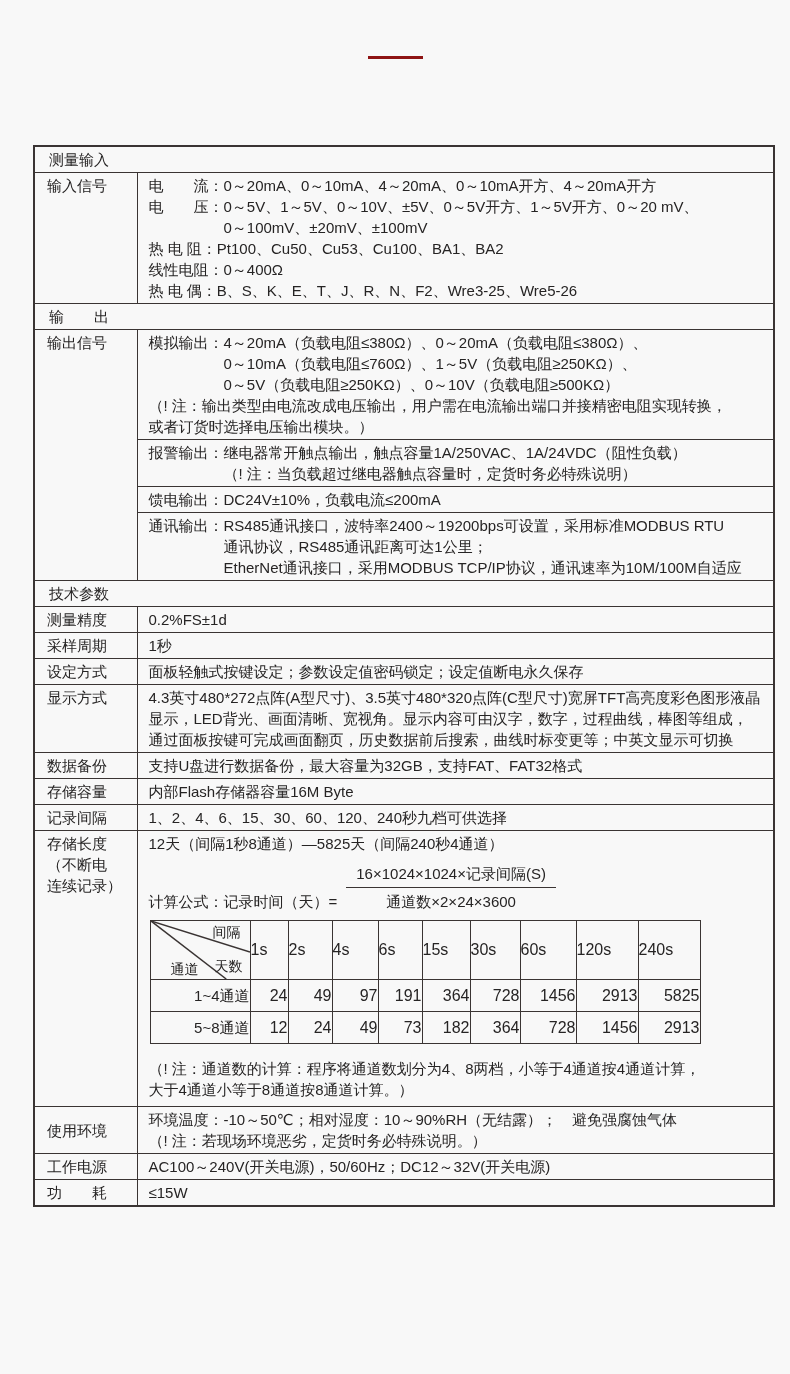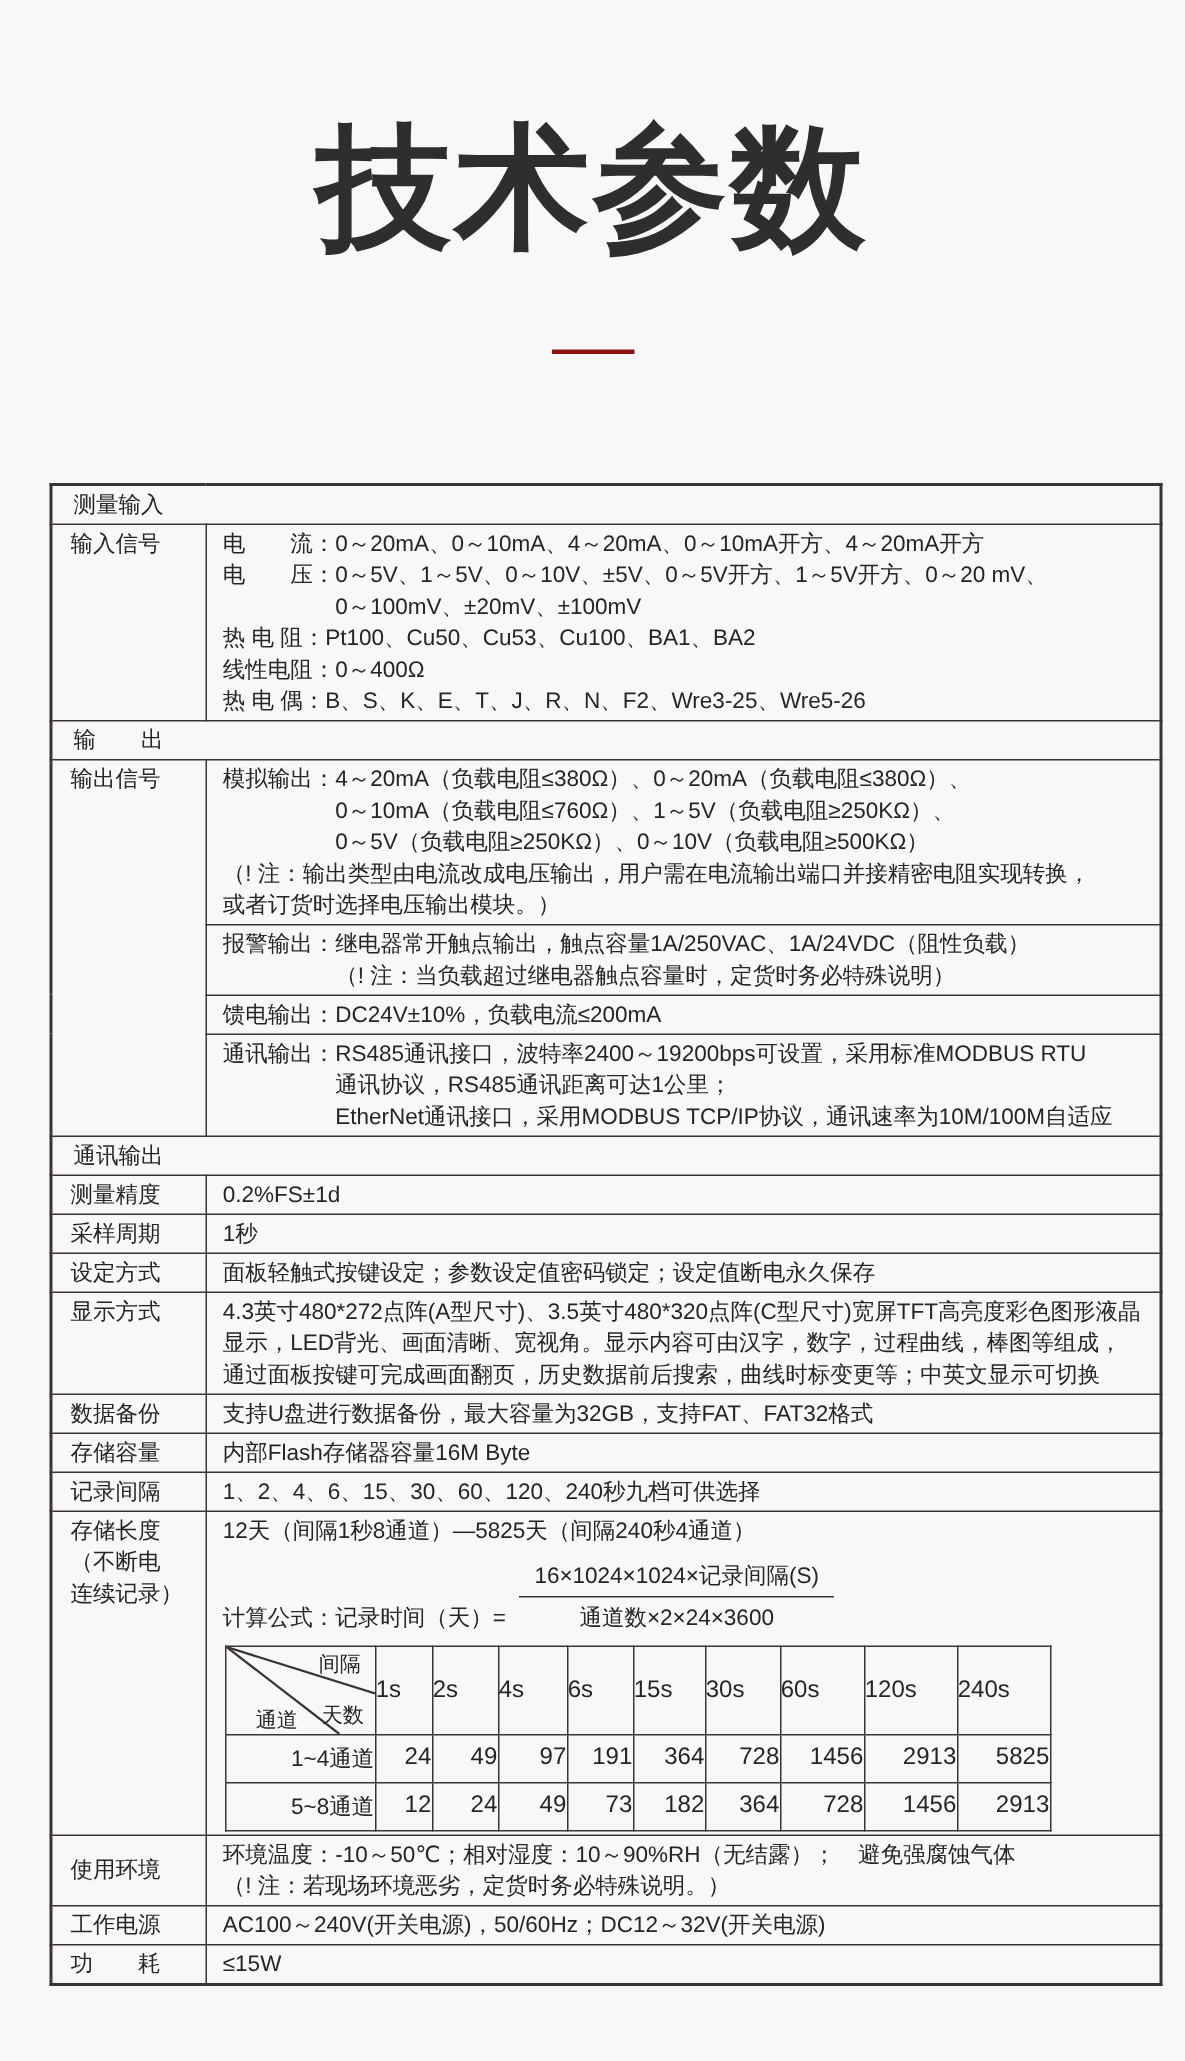--- a/index.html
+++ b/index.html
@@ -71,21 +71,20 @@
   .corner .c-mid { bottom: 6px; right: 7px; }
   .corner .c-bot { bottom: 3px; left: 20px; }
 
   .note { margin-top: 14px; margin-bottom: 4px; }
 </style>
 </head>
 <body>
 
 <div class="page">
 
-  <h1 class="title">技术参数</h1>
   <div class="title-rule"></div>
 
   <table class="spec-table">
     <colgroup>
         <col style="width:103px">
         <col style="width:637px">
       </colgroup>
     <tbody>
 
       <tr>
@@ -131,21 +130,21 @@
       </tr>
       <tr>
         <td class="content">
           <div class="line">通讯输出：RS485通讯接口，波特率2400～19200bps可设置，采用标准MODBUS RTU</div>
           <div class="line">　　　　　通讯协议，RS485通讯距离可达1公里；</div>
           <div class="line">　　　　　EtherNet通讯接口，采用MODBUS TCP/IP协议，通讯速率为10M/100M自适应</div>
         </td>
       </tr>
 
       <tr>
-        <td class="section" colspan="2">通讯输出</td>
+        <td class="section" colspan="2">技术参数</td>
       </tr>
 
       <tr>
         <td class="label">测量精度</td>
         <td class="content">0.2%FS±1d</td>
       </tr>
       <tr>
         <td class="label">采样周期</td>
         <td class="content">1秒</td>
       </tr>
@@ -245,20 +244,24 @@
                 <td class="val">73</td>
                 <td class="val">182</td>
                 <td class="val">364</td>
                 <td class="val">728</td>
                 <td class="val">1456</td>
                 <td class="val">2913</td>
               </tr>
             </tbody>
           </table>
 
+          <div class="note">
+            <div class="line">（! 注：通道数的计算：程序将通道数划分为4、8两档，小等于4通道按4通道计算，</div>
+            <div class="line">大于4通道小等于8通道按8通道计算。）</div>
+          </div>
         </td>
       </tr>
 
       <tr>
         <td class="label">使用环境</td>
         <td class="content">
           <div class="line">环境温度：-10～50℃；相对湿度：10～90%RH（无结露）；　避免强腐蚀气体</div>
           <div class="line">（! 注：若现场环境恶劣，定货时务必特殊说明。）</div>
         </td>
       </tr>

